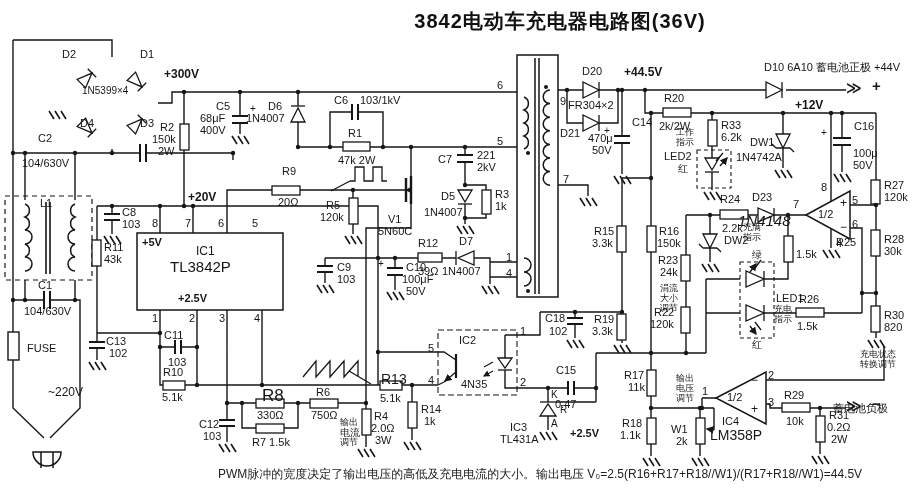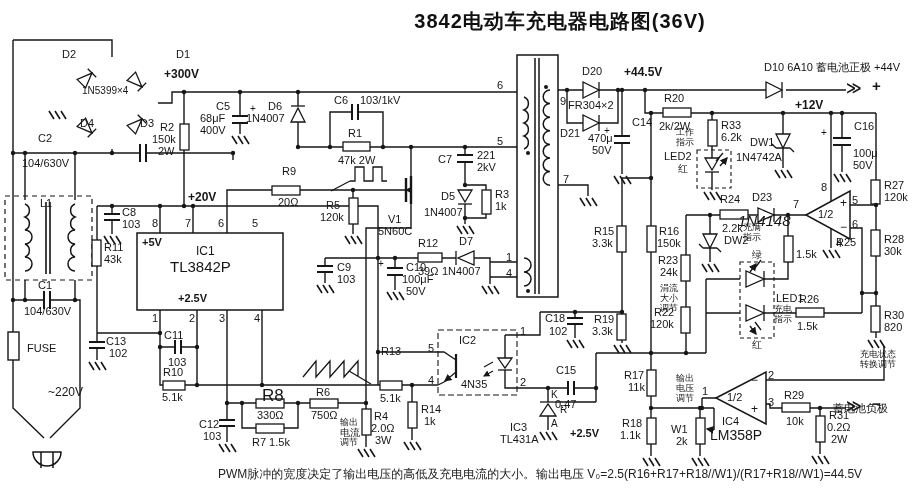--- a/index.html
+++ b/index.html
@@ -347,21 +347,21 @@
       <circle cx="651" cy="408" r="2.2"></circle>
         <circle cx="700" cy="408" r="2.2"></circle>
         <circle cx="702" cy="408" r="2.2"></circle>
       <circle cx="820" cy="408" r="2.2"></circle>
     </g>
   </svg>
 
   <div id="title">3842电动车充电器电路图(36V)</div>
   <div id="labels">
       <span class="lbl" style="left: 62px; top: 49px; font-size: 11px;">D2</span>
-      <span class="lbl" style="left: 140px; top: 49px; font-size: 11px; margin-left: 36px;">D1</span>
+      <span class="lbl" style="left: 140px; top: 49px; font-size: 11px;">D1</span>
       <span class="lbl" style="left: 82px; top: 86px; font-size: 10px;">1N5399×4</span>
       <span class="lbl" style="left: 80px; top: 118px; font-size: 11px;">D4</span>
       <span class="lbl" style="left: 140px; top: 118px; font-size: 11px;">D3</span>
       <span class="lbl b" style="left: 164px; top: 68px; font-size: 12px;">+300V</span>
       <span class="lbl" style="left: 38px; top: 133px; font-size: 11px;">C2</span>
       <span class="lbl" style="left: 22px; top: 158px; font-size: 11px;">104/630V</span>
       <span class="lbl" style="left: 40px; top: 182px; font-size: 11px; margin-top: 16px;">L1</span>
       <span class="lbl" style="left: 38px; top: 280px; font-size: 11px;">C1</span>
       <span class="lbl" style="left: 24px; top: 306px; font-size: 11px;">104/630V</span>
       <span class="lbl" style="left: 27px; top: 343px; font-size: 11px;">FUSE</span>
@@ -539,21 +539,21 @@
       <span class="lbl" style="left: 257px; top: 410px; font-size: 11px; text-align: center;">330Ω</span>
       <span class="lbl" style="left: 252px; top: 437px; font-size: 11px;">R7 1.5k</span>
       <span class="lbl" style="left: 316px; top: 387px; font-size: 11px;">R6</span>
       <span class="lbl" style="left: 311px; top: 410px; font-size: 11px;">750Ω</span>
       <span class="lbl" style="left: 374px; top: 411px; font-size: 11px;">R4</span>
       <span class="lbl" style="left: 371px; top: 423px; font-size: 11px;">2.0Ω</span>
       <span class="lbl" style="left: 375px; top: 435px; font-size: 11px;">3W</span>
       <span class="lbl" style="left: 340px; top: 418px; font-size: 9px;">输出</span>
       <span class="lbl" style="left: 340px; top: 428px; font-size: 10px;">电流</span>
       <span class="lbl" style="left: 340px; top: 438px; font-size: 9px;">调节</span>
-      <span class="lbl" style="left: 381px; top: 346px; font-size: 11px;">R13</span>
+      <span class="lbl" style="left: 381px; top: 372px; font-size: 14px;">R13</span>
       <span class="lbl" style="left: 380px; top: 393px; font-size: 11px;">5.1k</span>
       <span class="lbl" style="left: 421px; top: 404px; font-size: 11px;">R14</span>
       <span class="lbl" style="left: 424px; top: 416px; font-size: 11px;">1k</span>
       <span class="lbl" style="left: 418px; top: 238px; font-size: 11px;">R12</span>
       <span class="lbl" style="left: 418px; top: 266px; font-size: 11px;">39Ω</span>
       <span class="lbl" style="left: 459px; top: 236px; font-size: 11px;">D7</span>
       <span class="lbl" style="left: 442px; top: 266px; font-size: 11px;">1N4007</span>
       <span class="lbl" style="left: 337px; top: 262px; font-size: 11px;">C9</span>
       <span class="lbl" style="left: 337px; top: 274px; font-size: 11px;">103</span>
       <span class="lbl" style="left: 406px; top: 262px; font-size: 11px;">C10</span>

